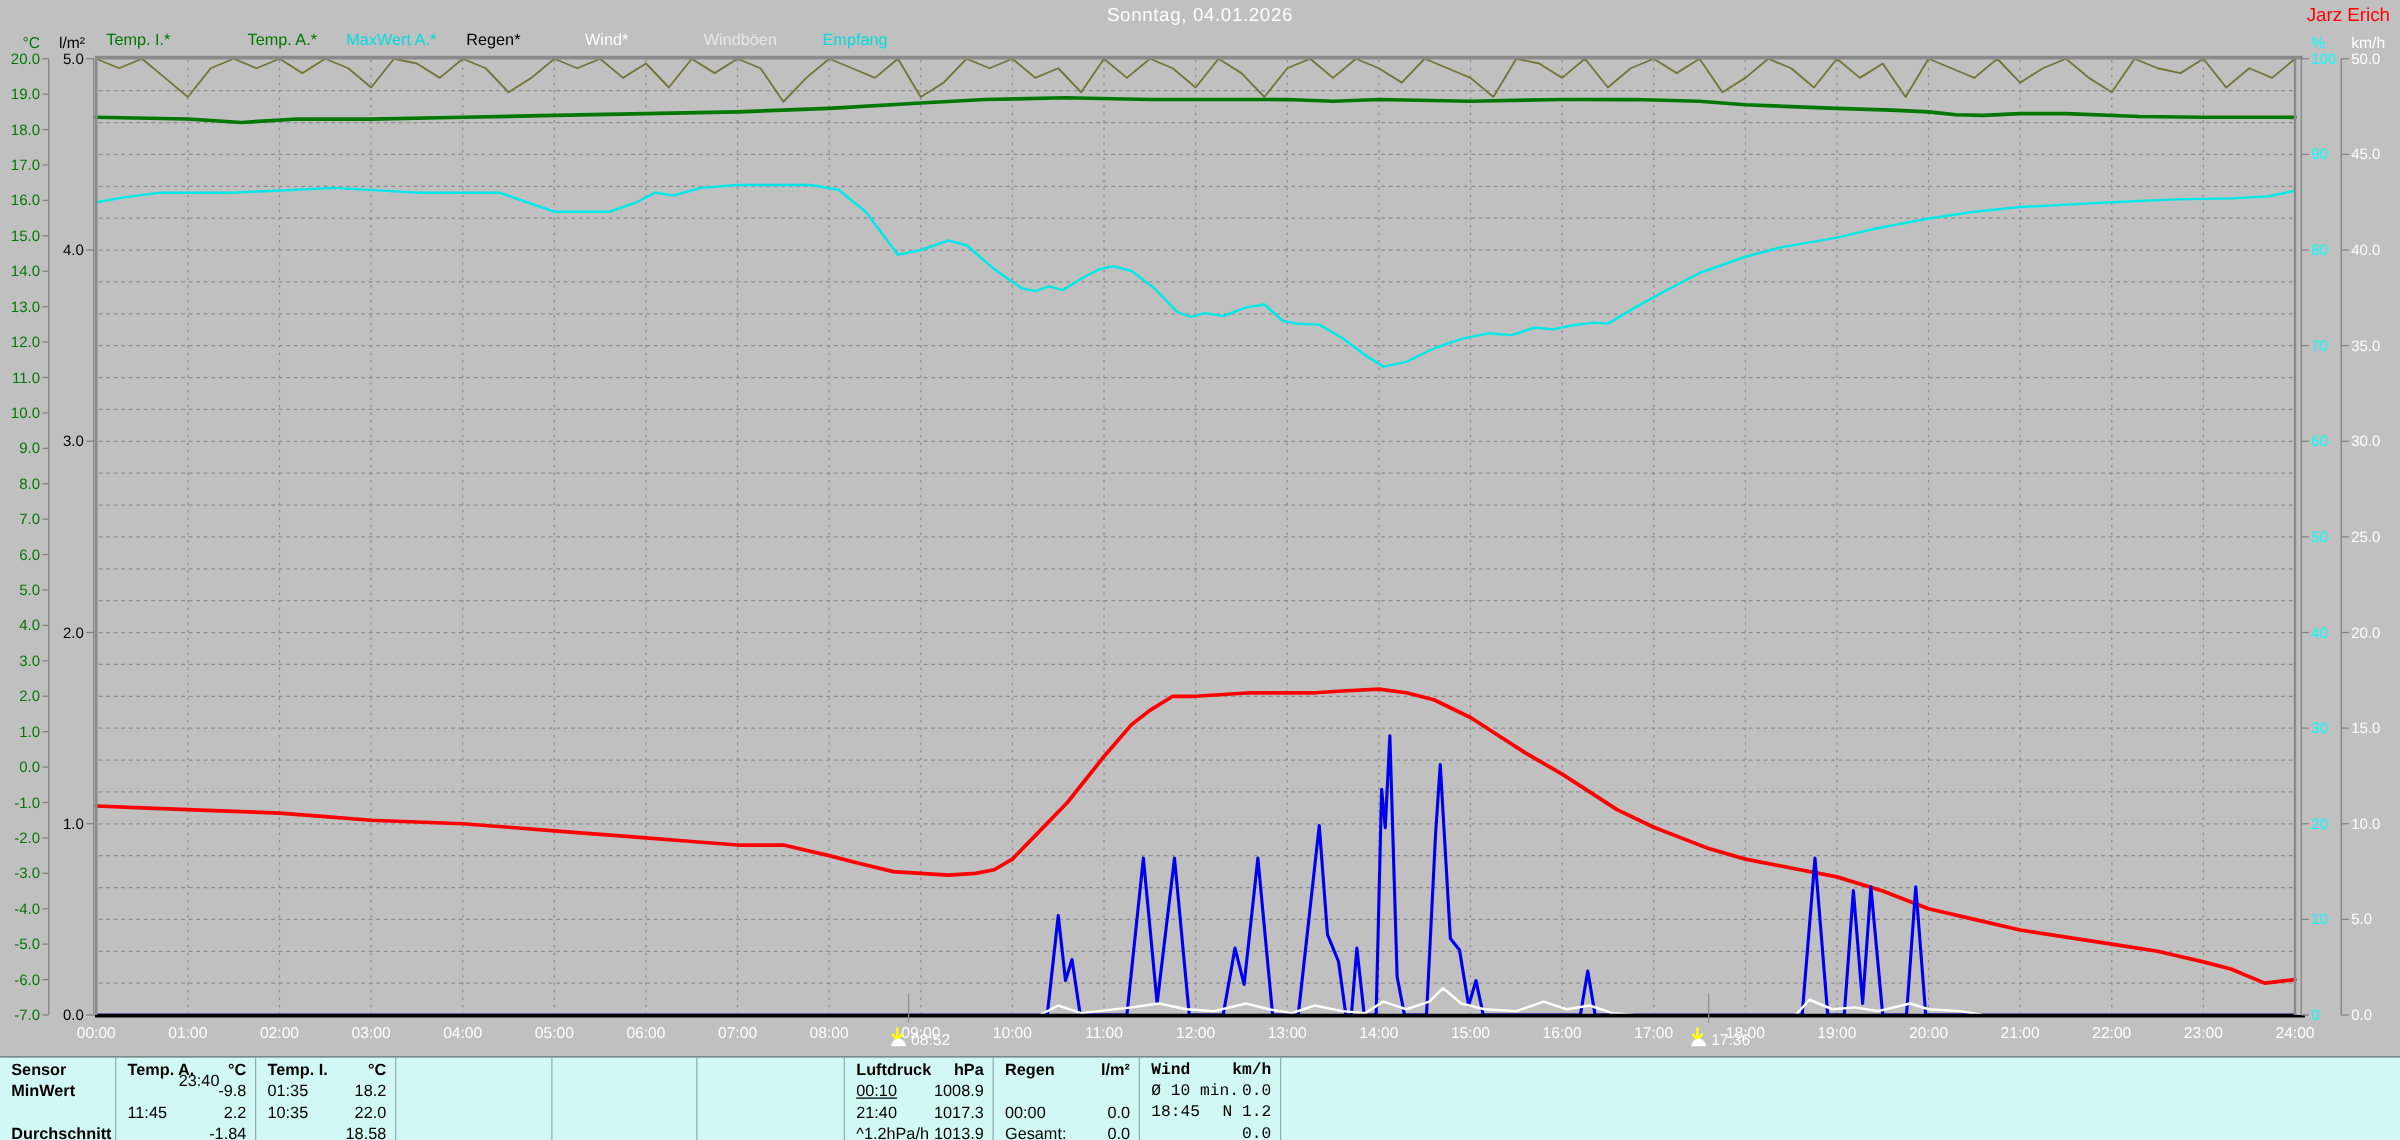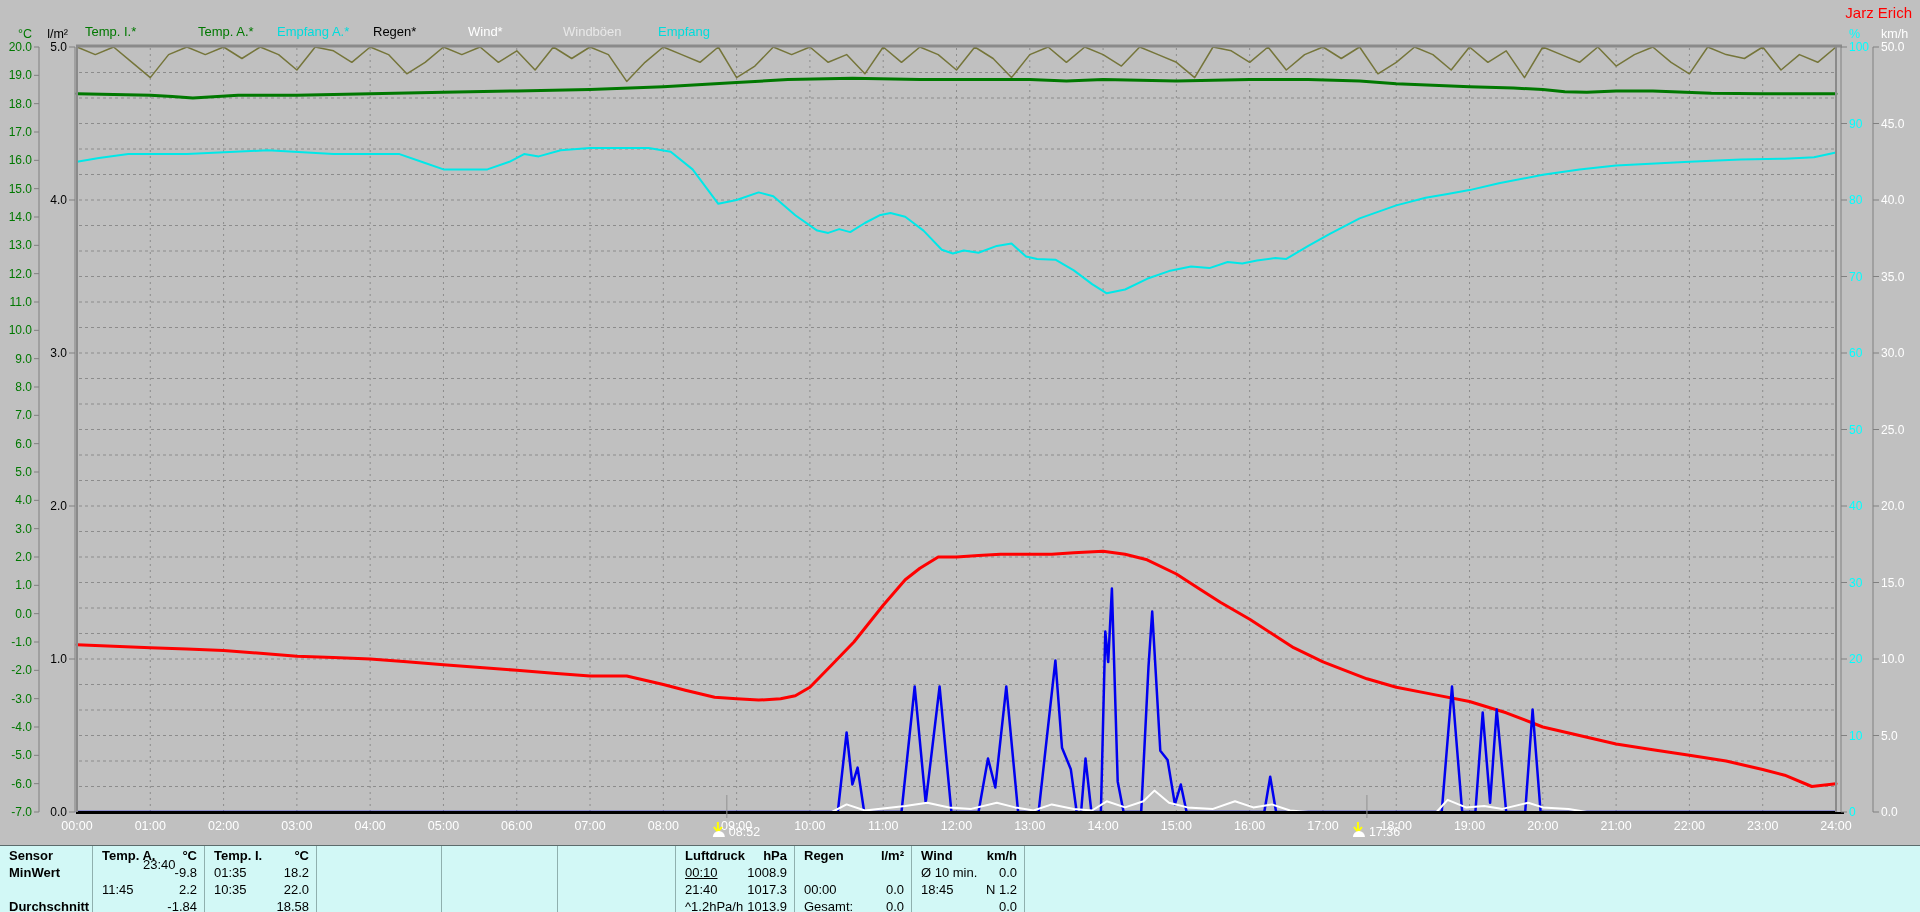--- a/index.html
+++ b/index.html
@@ -18,20 +18,21 @@
   .ib-cell{position:absolute;height:16px;line-height:16px;white-space:nowrap;}
   .ib-left{left:9px;}
   .ib-right{right:7px;text-align:right;}
   .ib-bold{font-weight:bold;}
   svg text{font-family:"Liberation Sans", sans-serif;}
 </style>
 </head>
 <body>
 
 <div id="screen">
+  <div class="title">Sonntag, 04.01.2026</div>
   <div class="watermark">Jarz Erich</div>
   <svg id="plot-svg" width="1920" height="845">
       <g>
         <line x1="79" y1="72.5" x2="1835" y2="72.5" stroke="#8c8c8c" stroke-width="1" stroke-dasharray="3 3"></line>
         <line x1="79" y1="98" x2="1835" y2="98" stroke="#8c8c8c" stroke-width="1" stroke-dasharray="3 3"></line>
         <line x1="79" y1="123.5" x2="1835" y2="123.5" stroke="#8c8c8c" stroke-width="1" stroke-dasharray="3 3"></line>
         <line x1="79" y1="149" x2="1835" y2="149" stroke="#8c8c8c" stroke-width="1" stroke-dasharray="3 3"></line>
         <line x1="79" y1="174.5" x2="1835" y2="174.5" stroke="#8c8c8c" stroke-width="1" stroke-dasharray="3 3"></line>
         <line x1="79" y1="200" x2="1835" y2="200" stroke="#8c8c8c" stroke-width="1" stroke-dasharray="3 3"></line>
         <line x1="79" y1="225.5" x2="1835" y2="225.5" stroke="#8c8c8c" stroke-width="1" stroke-dasharray="3 3"></line>
@@ -264,21 +265,21 @@
       <div class="legend-item" style="left: 85px;">
         <span class="legend-swatch" style="background: rgb(0, 120, 0);"></span>
         <span style="color: rgb(0, 120, 0);">Temp. I.*</span>
       </div>
       <div class="legend-item" style="left: 182px;">
         <span class="legend-swatch" style="background: rgb(255, 0, 0);"></span>
         <span style="color: rgb(0, 120, 0); margin-left: 16px;">Temp. A.*</span>
       </div>
       <div class="legend-item" style="left: 277px;">
         <span class="legend-swatch" style="background: rgb(0, 232, 232);"></span>
-        <span style="color: rgb(0, 220, 220);">Empfang A.*</span>
+        <span style="color: rgb(0, 220, 220);">MaxWert A.*</span>
       </div>
       <div class="legend-item" style="left: 373px;">
         <span class="legend-swatch" style="background: rgb(0, 0, 0);"></span>
         <span style="color: rgb(0, 0, 0);">Regen*</span>
       </div>
       <div class="legend-item" style="left: 468px;">
         <span class="legend-swatch" style="background: rgb(255, 255, 255);"></span>
         <span style="color: rgb(255, 255, 255);">Wind*</span>
       </div>
       <div class="legend-item" style="left: 563px;">
@@ -329,21 +330,21 @@
         <div class="ib-cell ib-right" style="top: 53px; left: 0px; width: 111px;">1013.9</div>
       </div>
       <div class="ib-col" style="left: 795px; width: 117px;">
         <div class="ib-cell ib-left ib-bold" style="top: 2px;">Regen</div>
         <div class="ib-cell ib-right ib-bold" style="top: 2px; left: 0px; width: 109px;">l/m²</div>
         <div class="ib-cell ib-left" style="top: 36px;">00:00</div>
         <div class="ib-cell ib-right" style="top: 36px; left: 0px; width: 109px;">0.0</div>
         <div class="ib-cell ib-left" style="top: 53px;">Gesamt:</div>
         <div class="ib-cell ib-right" style="top: 53px; left: 0px; width: 109px;">0.0</div>
       </div>
-      <div class="ib-col" style="left: 912px; width: 113px;">
+      <div class="ib-col" style="left: 912px; width: 113px; font-family: Liberation Mono, monospace;">
         <div class="ib-cell ib-left ib-bold" style="top: 2px;">Wind</div>
         <div class="ib-cell ib-right ib-bold" style="top: 2px; left: 0px; width: 105px;">km/h</div>
         <div class="ib-cell ib-left" style="top: 19px;">Ø 10 min.</div>
         <div class="ib-cell ib-right" style="top: 19px; left: 0px; width: 105px;">0.0</div>
         <div class="ib-cell ib-left" style="top: 36px;">18:45</div>
         <div class="ib-cell ib-right" style="top: 36px; left: 0px; width: 105px;">N 1.2</div>
         <div class="ib-cell ib-right" style="top: 53px; left: 0px; width: 105px;">0.0</div>
       </div>
     </div>
 </div>

